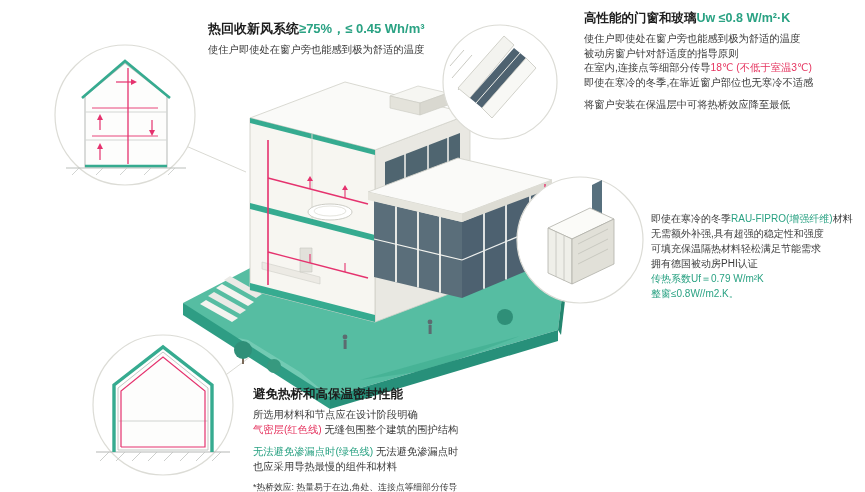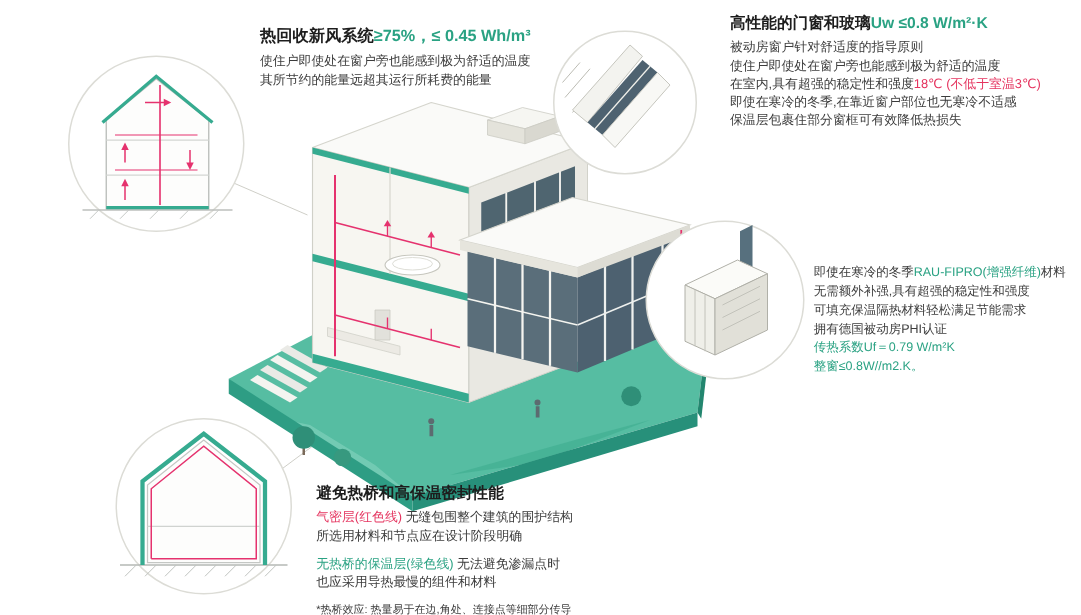--- a/index.html
+++ b/index.html
@@ -211,60 +211,59 @@
       <polyline points="121,447 121,391 163,357 205,391 205,447 121,447" fill="none" stroke="#e5326e" stroke-width="1.2"></polyline>
     </g>
   </svg>
 
   <div class="tb hrv" style="left:208px;top:20px;width:268px">
     <div class="title">
       <span>热回收新风系统</span><span class="grn">≥75%，≤ 0.45 Wh/m³</span>
     </div>
     <div class="body">
       <div>使住户即使处在窗户旁也能感到极为舒适的温度</div>
-      <div>其所节约的能量远超其运行所耗费的能量</div>
     </div>
   </div>
 
   <div class="tb win" style="left:584px;top:10px;width:276px">
     <div class="title">
       <span>高性能的门窗和玻璃</span><span class="grn">Uw ≤0.8 W/m²·K</span>
     </div>
     <div class="body">
+      <div>使住户即使处在窗户旁也能感到极为舒适的温度</div>
       <div>被动房窗户针对舒适度的指导原则</div>
-      <div>使住户即使处在窗户旁也能感到极为舒适的温度</div>
       <div>
-        <span>在室内,具有超强的稳定性和强度</span><span class="red">18℃ (不低于室温3℃)</span>
+        <span>在室内,连接点等细部分传导</span><span class="red">18℃ (不低于室温3℃)</span>
       </div>
       <div>即使在寒冷的冬季,在靠近窗户部位也无寒冷不适感</div>
-      <div>保温层包裹住部分窗框可有效降低热损失</div>
+      <div class="gap">将窗户安装在保温层中可将热桥效应降至最低</div>
     </div>
   </div>
 
   <div class="tb pro" style="left:651px;top:211px;width:216px">
     <div class="body">
       <div>
         <span>即使在寒冷的冬季</span><span class="grn bold">RAU-FIPRO(增强纤维)</span><span>材料</span>
       </div>
       <div>无需额外补强,具有超强的稳定性和强度</div>
       <div>可填充保温隔热材料轻松满足节能需求</div>
       <div>拥有德国被动房PHI认证</div>
       <div class="grn bold">传热系数Uf＝0.79 W/m²K</div>
       <div class="grn bold">整窗≤0.8W//m2.K。</div>
     </div>
   </div>
 
   <div class="tb thm" style="left:253px;top:386px;width:335px">
     <div class="title">避免热桥和高保温密封性能</div>
     <div class="body">
+      <div>所选用材料和节点应在设计阶段明确</div>
       <div>
         <span class="red">气密层(红色线)</span><span> 无缝包围整个建筑的围护结构</span>
       </div>
-      <div>所选用材料和节点应在设计阶段明确</div>
       <div class="gap">
-        <span class="grn">无热桥的保温层(绿色线)</span><span> 无法避免渗漏点时</span>
+        <span class="grn">无法避免渗漏点时(绿色线)</span><span> 无法避免渗漏点时</span>
       </div>
       <div>也应采用导热最慢的组件和材料</div>
       <div class="fn">*热桥效应: 热量易于在边,角处、连接点等细部分传导</div>
     </div>
   </div>
 
 </div>
 
 </body></html>

